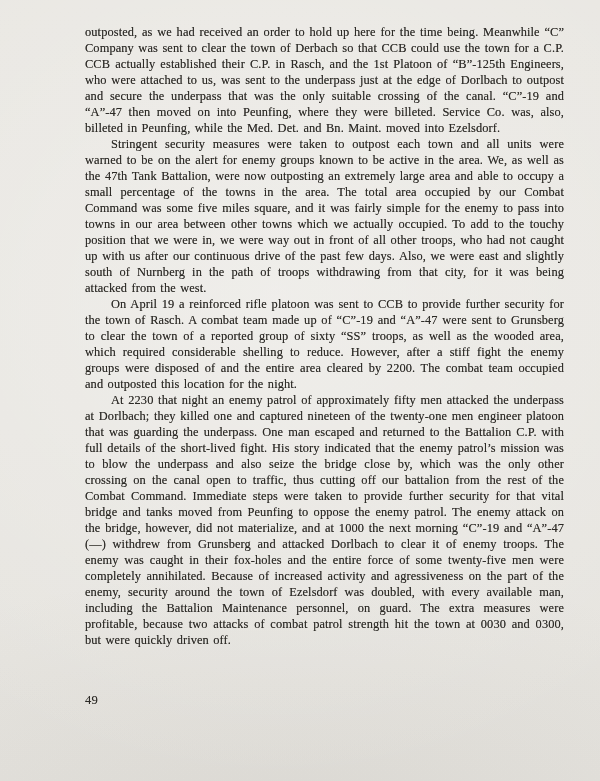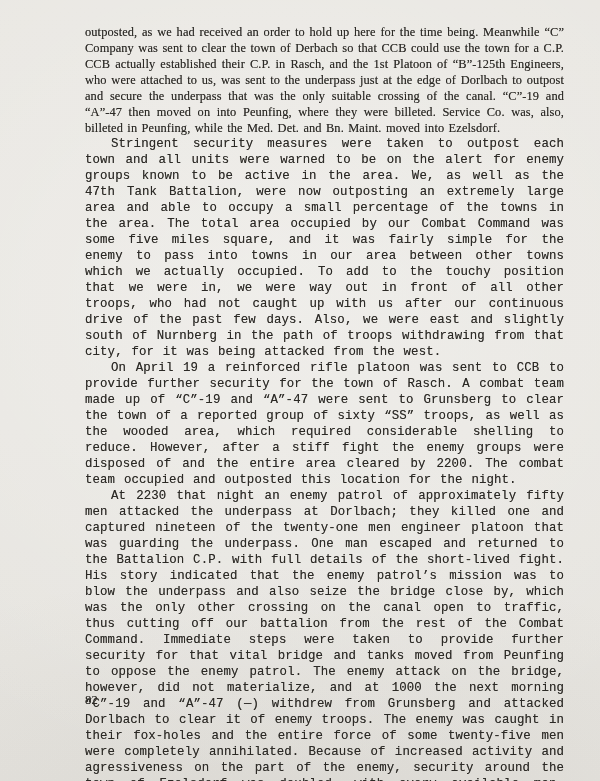--- a/index.html
+++ b/index.html
@@ -36,21 +36,20 @@
     letter-spacing: 0.1px;
     word-spacing: 1.2px;
     text-shadow: 0 0 0.5px rgba(44,42,38,0.55);
   }
   .text-block p {
     margin: 0;
     padding: 0;
   }
   .text-block p.indent {
     text-indent: 26px;
-    font-family: Liberation Mono, monospace;
   }
   .page-number {
     position: absolute;
     left: 85px;
     top: 693px;
     color: #2c2a26;
     font-size: 12.6px;
     letter-spacing: 0.3px;
     text-shadow: 0 0 0.5px rgba(44,42,38,0.55);
   }
@@ -58,14 +57,14 @@
 </head>
 <body>
 
 <div class="page">
   <div class="text-block">
     <p>outposted, as we had received an order to hold up here for the time being. Meanwhile “C” Company was sent to clear the town of Derbach so that CCB could use the town for a C.P. CCB actually established their C.P. in Rasch, and the 1st Platoon of “B”-125th Engineers, who were attached to us, was sent to the underpass just at the edge of Dorlbach to outpost and secure the underpass that was the only suitable crossing of the canal. “C”-19 and “A”-47 then moved on into Peunfing, where they were billeted. Service Co. was, also, billeted in Peunfing, while the Med. Det. and Bn. Maint. moved into Ezelsdorf.</p>
     <p class="indent">Stringent security measures were taken to outpost each town and all units were warned to be on the alert for enemy groups known to be active in the area. We, as well as the 47th Tank Battalion, were now outposting an extremely large area and able to occupy a small percentage of the towns in the area. The total area occupied by our Combat Command was some five miles square, and it was fairly simple for the enemy to pass into towns in our area between other towns which we actually occupied. To add to the touchy position that we were in, we were way out in front of all other troops, who had not caught up with us after our continuous drive of the past few days. Also, we were east and slightly south of Nurnberg in the path of troops withdrawing from that city, for it was being attacked from the west.</p>
     <p class="indent">On April 19 a reinforced rifle platoon was sent to CCB to provide further security for the town of Rasch. A combat team made up of “C”-19 and “A”-47 were sent to Grunsberg to clear the town of a reported group of sixty “SS” troops, as well as the wooded area, which required considerable shelling to reduce. However, after a stiff fight the enemy groups were disposed of and the entire area cleared by 2200. The combat team occupied and outposted this location for the night.</p>
     <p class="indent">At 2230 that night an enemy patrol of approximately fifty men attacked the underpass at Dorlbach; they killed one and captured nineteen of the twenty-one men engineer platoon that was guarding the underpass. One man escaped and returned to the Battalion C.P. with full details of the short-lived fight. His story indicated that the enemy patrol’s mission was to blow the underpass and also seize the bridge close by, which was the only other crossing on the canal open to traffic, thus cutting off our battalion from the rest of the Combat Command. Immediate steps were taken to provide further security for that vital bridge and tanks moved from Peunfing to oppose the enemy patrol. The enemy attack on the bridge, however, did not materialize, and at 1000 the next morning “C”-19 and “A”-47 (—) withdrew from Grunsberg and attacked Dorlbach to clear it of enemy troops. The enemy was caught in their fox-holes and the entire force of some twenty-five men were completely annihilated. Because of increased activity and agressiveness on the part of the enemy, security around the town of Ezelsdorf was doubled, with every available man, including the Battalion Maintenance personnel, on guard. The extra measures were profitable, because two attacks of combat patrol strength hit the town at 0030 and 0300, but were quickly driven off.</p>
   </div>
-  <div class="page-number">82</div>
+  <div class="page-number">49</div>
 </div>
 
 </body></html>

